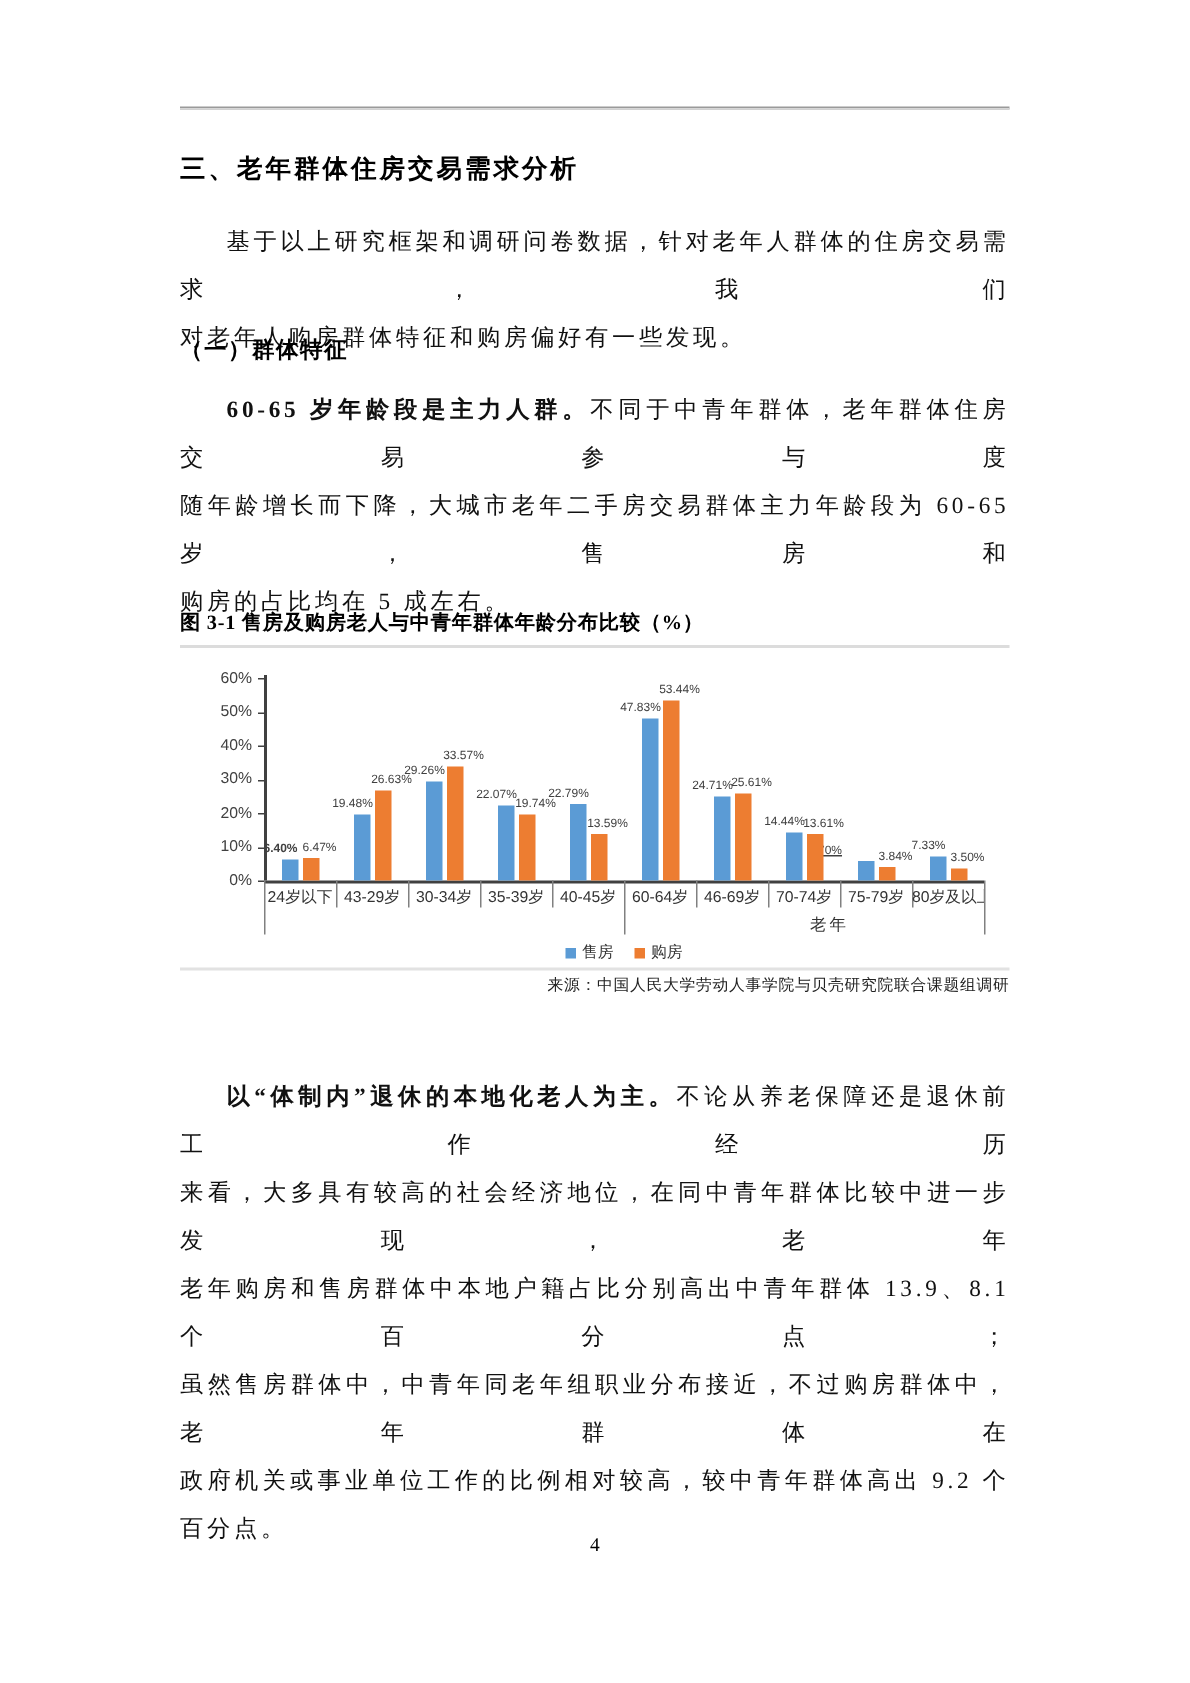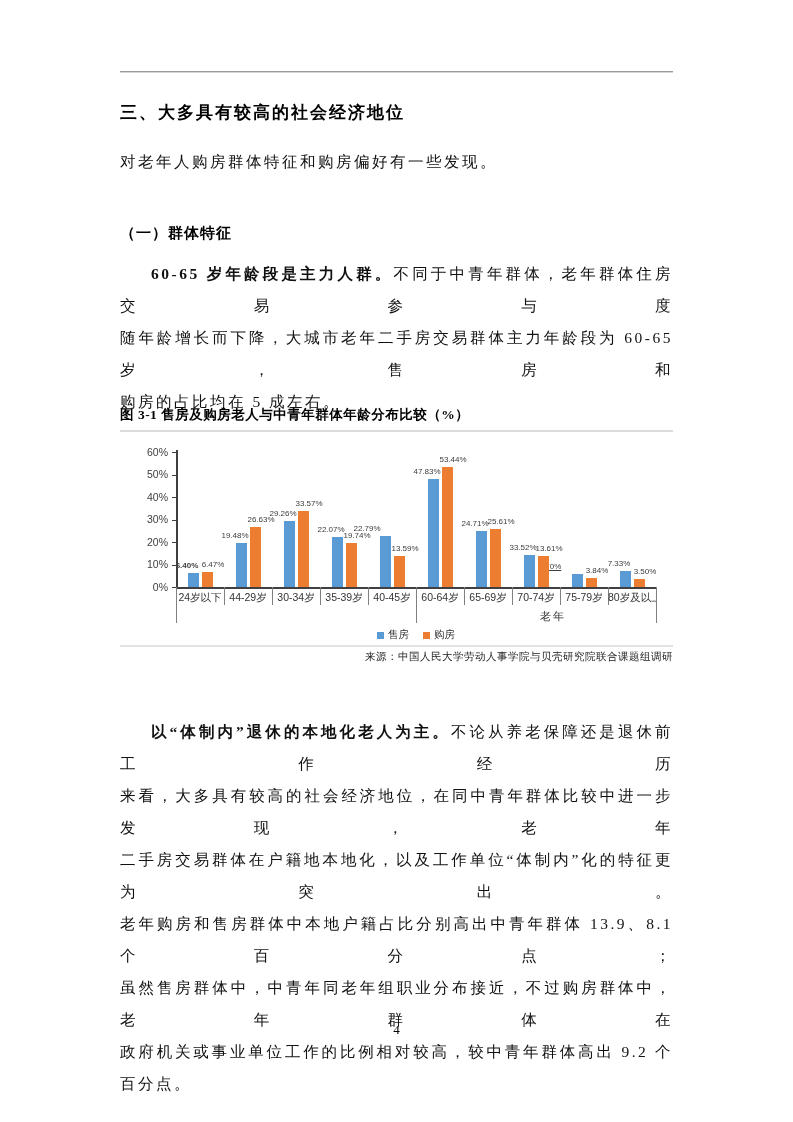--- a/index.html
+++ b/index.html
@@ -49,23 +49,24 @@
     font-size:13px; color:#000; font-family:"Liberation Serif", serif;
   }
 </style>
 </head>
 <body>
 
 <div class="page">
 
   <div class="abs content-x top-rule"></div>
 
-  <div class="abs content-x h1">三、大多具有较高的社会经济地位</div>
+  <div class="abs content-x h1">三、老年群体住房交易需求分析</div>
 
   <div class="abs content-x para p1">
+    <div class="line indent">基于以上研究框架和调研问卷数据，针对老年人群体的住房交易需求，我们</div>
     <div class="line short">对老年人购房群体特征和购房偏好有一些发现。</div>
   </div>
 
   <div class="abs content-x h2">（一）群体特征</div>
 
   <div class="abs content-x para p2">
     <div class="line indent"><span class="lead">60-65 岁年龄段是主力人群。</span><span>不同于中青年群体，老年群体住房交易参与度</span></div>
     <div class="line">随年龄增长而下降，大城市老年二手房交易群体主力年龄段为 60-65 岁，售房和</div>
     <div class="line short">购房的占比均在 5 成左右。</div>
   </div>
@@ -95,46 +96,46 @@
       <div style="position: absolute; left: 152px; top: 147px; width: 1px; height: 18px; background: rgb(128, 128, 128);"></div>
       <div style="position: absolute; left: 200px; top: 147px; width: 1px; height: 18px; background: rgb(128, 128, 128);"></div>
       <div style="position: absolute; left: 248px; top: 147px; width: 1px; height: 18px; background: rgb(128, 128, 128);"></div>
       <div style="position: absolute; left: 296px; top: 147px; width: 1px; height: 36px; background: rgb(128, 128, 128);"></div>
       <div style="position: absolute; left: 344px; top: 147px; width: 1px; height: 18px; background: rgb(128, 128, 128);"></div>
       <div style="position: absolute; left: 392px; top: 147px; width: 1px; height: 18px; background: rgb(128, 128, 128);"></div>
       <div style="position: absolute; left: 440px; top: 147px; width: 1px; height: 18px; background: rgb(128, 128, 128);"></div>
       <div style="position: absolute; left: 488px; top: 147px; width: 1px; height: 18px; background: rgb(128, 128, 128);"></div>
       <div style="position: absolute; left: 536px; top: 147px; width: 1px; height: 36px; background: rgb(128, 128, 128);"></div>
       <div style="position: absolute; left: 56px; top: 151px; width: 48px; text-align: center; font-size: 10.5px; color: rgb(51, 51, 51); white-space: nowrap; overflow: hidden;">24岁以下</div>
-      <div style="position: absolute; left: 104px; top: 151px; width: 48px; text-align: center; font-size: 10.5px; color: rgb(51, 51, 51); white-space: nowrap; overflow: hidden;">44-29岁</div>
+      <div style="position: absolute; left: 104px; top: 151px; width: 48px; text-align: center; font-size: 10.5px; color: rgb(51, 51, 51); white-space: nowrap; overflow: hidden;">43-29岁</div>
       <div style="position: absolute; left: 152px; top: 151px; width: 48px; text-align: center; font-size: 10.5px; color: rgb(51, 51, 51); white-space: nowrap; overflow: hidden;">30-34岁</div>
       <div style="position: absolute; left: 200px; top: 151px; width: 48px; text-align: center; font-size: 10.5px; color: rgb(51, 51, 51); white-space: nowrap; overflow: hidden;">35-39岁</div>
       <div style="position: absolute; left: 248px; top: 151px; width: 48px; text-align: center; font-size: 10.5px; color: rgb(51, 51, 51); white-space: nowrap; overflow: hidden;">40-45岁</div>
       <div style="position: absolute; left: 296px; top: 151px; width: 48px; text-align: center; font-size: 10.5px; color: rgb(51, 51, 51); white-space: nowrap; overflow: hidden;">60-64岁</div>
-      <div style="position: absolute; left: 344px; top: 151px; width: 48px; text-align: center; font-size: 10.5px; color: rgb(51, 51, 51); white-space: nowrap; overflow: hidden;">65-69岁</div>
+      <div style="position: absolute; left: 344px; top: 151px; width: 48px; text-align: center; font-size: 10.5px; color: rgb(51, 51, 51); white-space: nowrap; overflow: hidden;">46-69岁</div>
       <div style="position: absolute; left: 392px; top: 151px; width: 48px; text-align: center; font-size: 10.5px; color: rgb(51, 51, 51); white-space: nowrap; overflow: hidden;">70-74岁</div>
       <div style="position: absolute; left: 440px; top: 151px; width: 48px; text-align: center; font-size: 10.5px; color: rgb(51, 51, 51); white-space: nowrap; overflow: hidden;">75-79岁</div>
       <div style="position: absolute; left: 488px; top: 151px; width: 48px; text-align: center; font-size: 10.5px; color: rgb(51, 51, 51); white-space: nowrap; overflow: hidden;">80岁及以上</div>
       <div style="position: absolute; left: 296px; top: 169px; width: 240px; text-align: center; font-size: 11px; color: rgb(51, 51, 51); letter-spacing: 2px; margin-left: 17px;">老年</div>
       <div style="position: absolute; left: 67.5px; top: 132.6px; width: 11px; height: 14.4px; background: rgb(91, 155, 213);"></div>
       <div style="position: absolute; left: 67px; top: 120.6px; transform: translateX(-50%); font-size: 8px; line-height: 10px; color: rgb(64, 64, 64); white-space: nowrap; font-weight: bold;">6.40%</div>
       <div style="position: absolute; left: 115.5px; top: 103.17px; width: 11px; height: 43.83px; background: rgb(91, 155, 213);"></div>
       <div style="position: absolute; left: 115px; top: 91.17px; transform: translateX(-50%); font-size: 8px; line-height: 10px; color: rgb(64, 64, 64); white-space: nowrap;">19.48%</div>
       <div style="position: absolute; left: 163.5px; top: 81.165px; width: 11px; height: 65.835px; background: rgb(91, 155, 213);"></div>
       <div style="position: absolute; left: 163px; top: 69.165px; transform: translateX(-50%); font-size: 8px; line-height: 10px; color: rgb(64, 64, 64); white-space: nowrap;">29.26%</div>
       <div style="position: absolute; left: 211.5px; top: 97.3425px; width: 11px; height: 49.6575px; background: rgb(91, 155, 213);"></div>
       <div style="position: absolute; left: 211px; top: 85.3425px; transform: translateX(-50%); font-size: 8px; line-height: 10px; color: rgb(64, 64, 64); white-space: nowrap;">22.07%</div>
       <div style="position: absolute; left: 259.5px; top: 95.7225px; width: 11px; height: 51.2775px; background: rgb(91, 155, 213);"></div>
-      <div style="position: absolute; left: 247px; top: 83.7225px; transform: translateX(-50%); font-size: 8px; line-height: 10px; color: rgb(64, 64, 64); white-space: nowrap;">22.79%</div>
+      <div style="position: absolute; left: 259px; top: 83.7225px; transform: translateX(-50%); font-size: 8px; line-height: 10px; color: rgb(64, 64, 64); white-space: nowrap;">22.79%</div>
       <div style="position: absolute; left: 307.5px; top: 39.3825px; width: 11px; height: 107.618px; background: rgb(91, 155, 213);"></div>
       <div style="position: absolute; left: 307px; top: 27.3825px; transform: translateX(-50%); font-size: 8px; line-height: 10px; color: rgb(64, 64, 64); white-space: nowrap;">47.83%</div>
       <div style="position: absolute; left: 355.5px; top: 91.4025px; width: 11px; height: 55.5975px; background: rgb(91, 155, 213);"></div>
       <div style="position: absolute; left: 355px; top: 79.4025px; transform: translateX(-50%); font-size: 8px; line-height: 10px; color: rgb(64, 64, 64); white-space: nowrap;">24.71%</div>
       <div style="position: absolute; left: 403.5px; top: 114.51px; width: 11px; height: 32.49px; background: rgb(91, 155, 213);"></div>
-      <div style="position: absolute; left: 403px; top: 102.51px; transform: translateX(-50%); font-size: 8px; line-height: 10px; color: rgb(64, 64, 64); white-space: nowrap;">33.52%</div>
+      <div style="position: absolute; left: 403px; top: 102.51px; transform: translateX(-50%); font-size: 8px; line-height: 10px; color: rgb(64, 64, 64); white-space: nowrap;">14.44%</div>
       <div style="position: absolute; left: 451.5px; top: 134.175px; width: 11px; height: 12.825px; background: rgb(91, 155, 213);"></div>
       <div style="position: absolute; left: 430px; top: 122.175px; transform: translateX(-50%); font-size: 8px; line-height: 10px; color: rgb(64, 64, 64); white-space: nowrap; text-decoration: underline;">5.70%</div>
       <div style="position: absolute; left: 499.5px; top: 130.507px; width: 11px; height: 16.4925px; background: rgb(91, 155, 213);"></div>
       <div style="position: absolute; left: 499px; top: 118.507px; transform: translateX(-50%); font-size: 8px; line-height: 10px; color: rgb(64, 64, 64); white-space: nowrap;">7.33%</div>
       <div style="position: absolute; left: 81.5px; top: 132.442px; width: 11px; height: 14.5575px; background: rgb(237, 125, 49);"></div>
       <div style="position: absolute; left: 93px; top: 120.442px; transform: translateX(-50%); font-size: 8px; line-height: 10px; color: rgb(64, 64, 64); white-space: nowrap;">6.47%</div>
       <div style="position: absolute; left: 129.5px; top: 87.0825px; width: 11px; height: 59.9175px; background: rgb(237, 125, 49);"></div>
       <div style="position: absolute; left: 141px; top: 75.0825px; transform: translateX(-50%); font-size: 8px; line-height: 10px; color: rgb(64, 64, 64); white-space: nowrap;">26.63%</div>
       <div style="position: absolute; left: 177.5px; top: 71.4675px; width: 11px; height: 75.5325px; background: rgb(237, 125, 49);"></div>
       <div style="position: absolute; left: 189px; top: 59.4675px; transform: translateX(-50%); font-size: 8px; line-height: 10px; color: rgb(64, 64, 64); white-space: nowrap;">33.57%</div>
@@ -163,21 +164,20 @@
         </div>
       </div>
     </div>
 
   <div class="abs content-x fig-rule-bottom"></div>
   <div class="abs content-x fig-source">来源：中国人民大学劳动人事学院与贝壳研究院联合课题组调研</div>
 
   <div class="abs content-x para p3">
     <div class="line indent"><span class="lead">以“体制内”退休的本地化老人为主。</span><span>不论从养老保障还是退休前工作经历</span></div>
     <div class="line">来看，大多具有较高的社会经济地位，在同中青年群体比较中进一步发现，老年</div>
-    <div class="line">二手房交易群体在户籍地本地化，以及工作单位“体制内”化的特征更为突出。</div>
     <div class="line">老年购房和售房群体中本地户籍占比分别高出中青年群体 13.9、8.1 个百分点；</div>
     <div class="line">虽然售房群体中，中青年同老年组职业分布接近，不过购房群体中，老年群体在</div>
     <div class="line short">政府机关或事业单位工作的比例相对较高，较中青年群体高出 9.2 个百分点。</div>
   </div>
 
   <div class="abs page-number">4</div>
 
 </div>
 
 </body></html>

